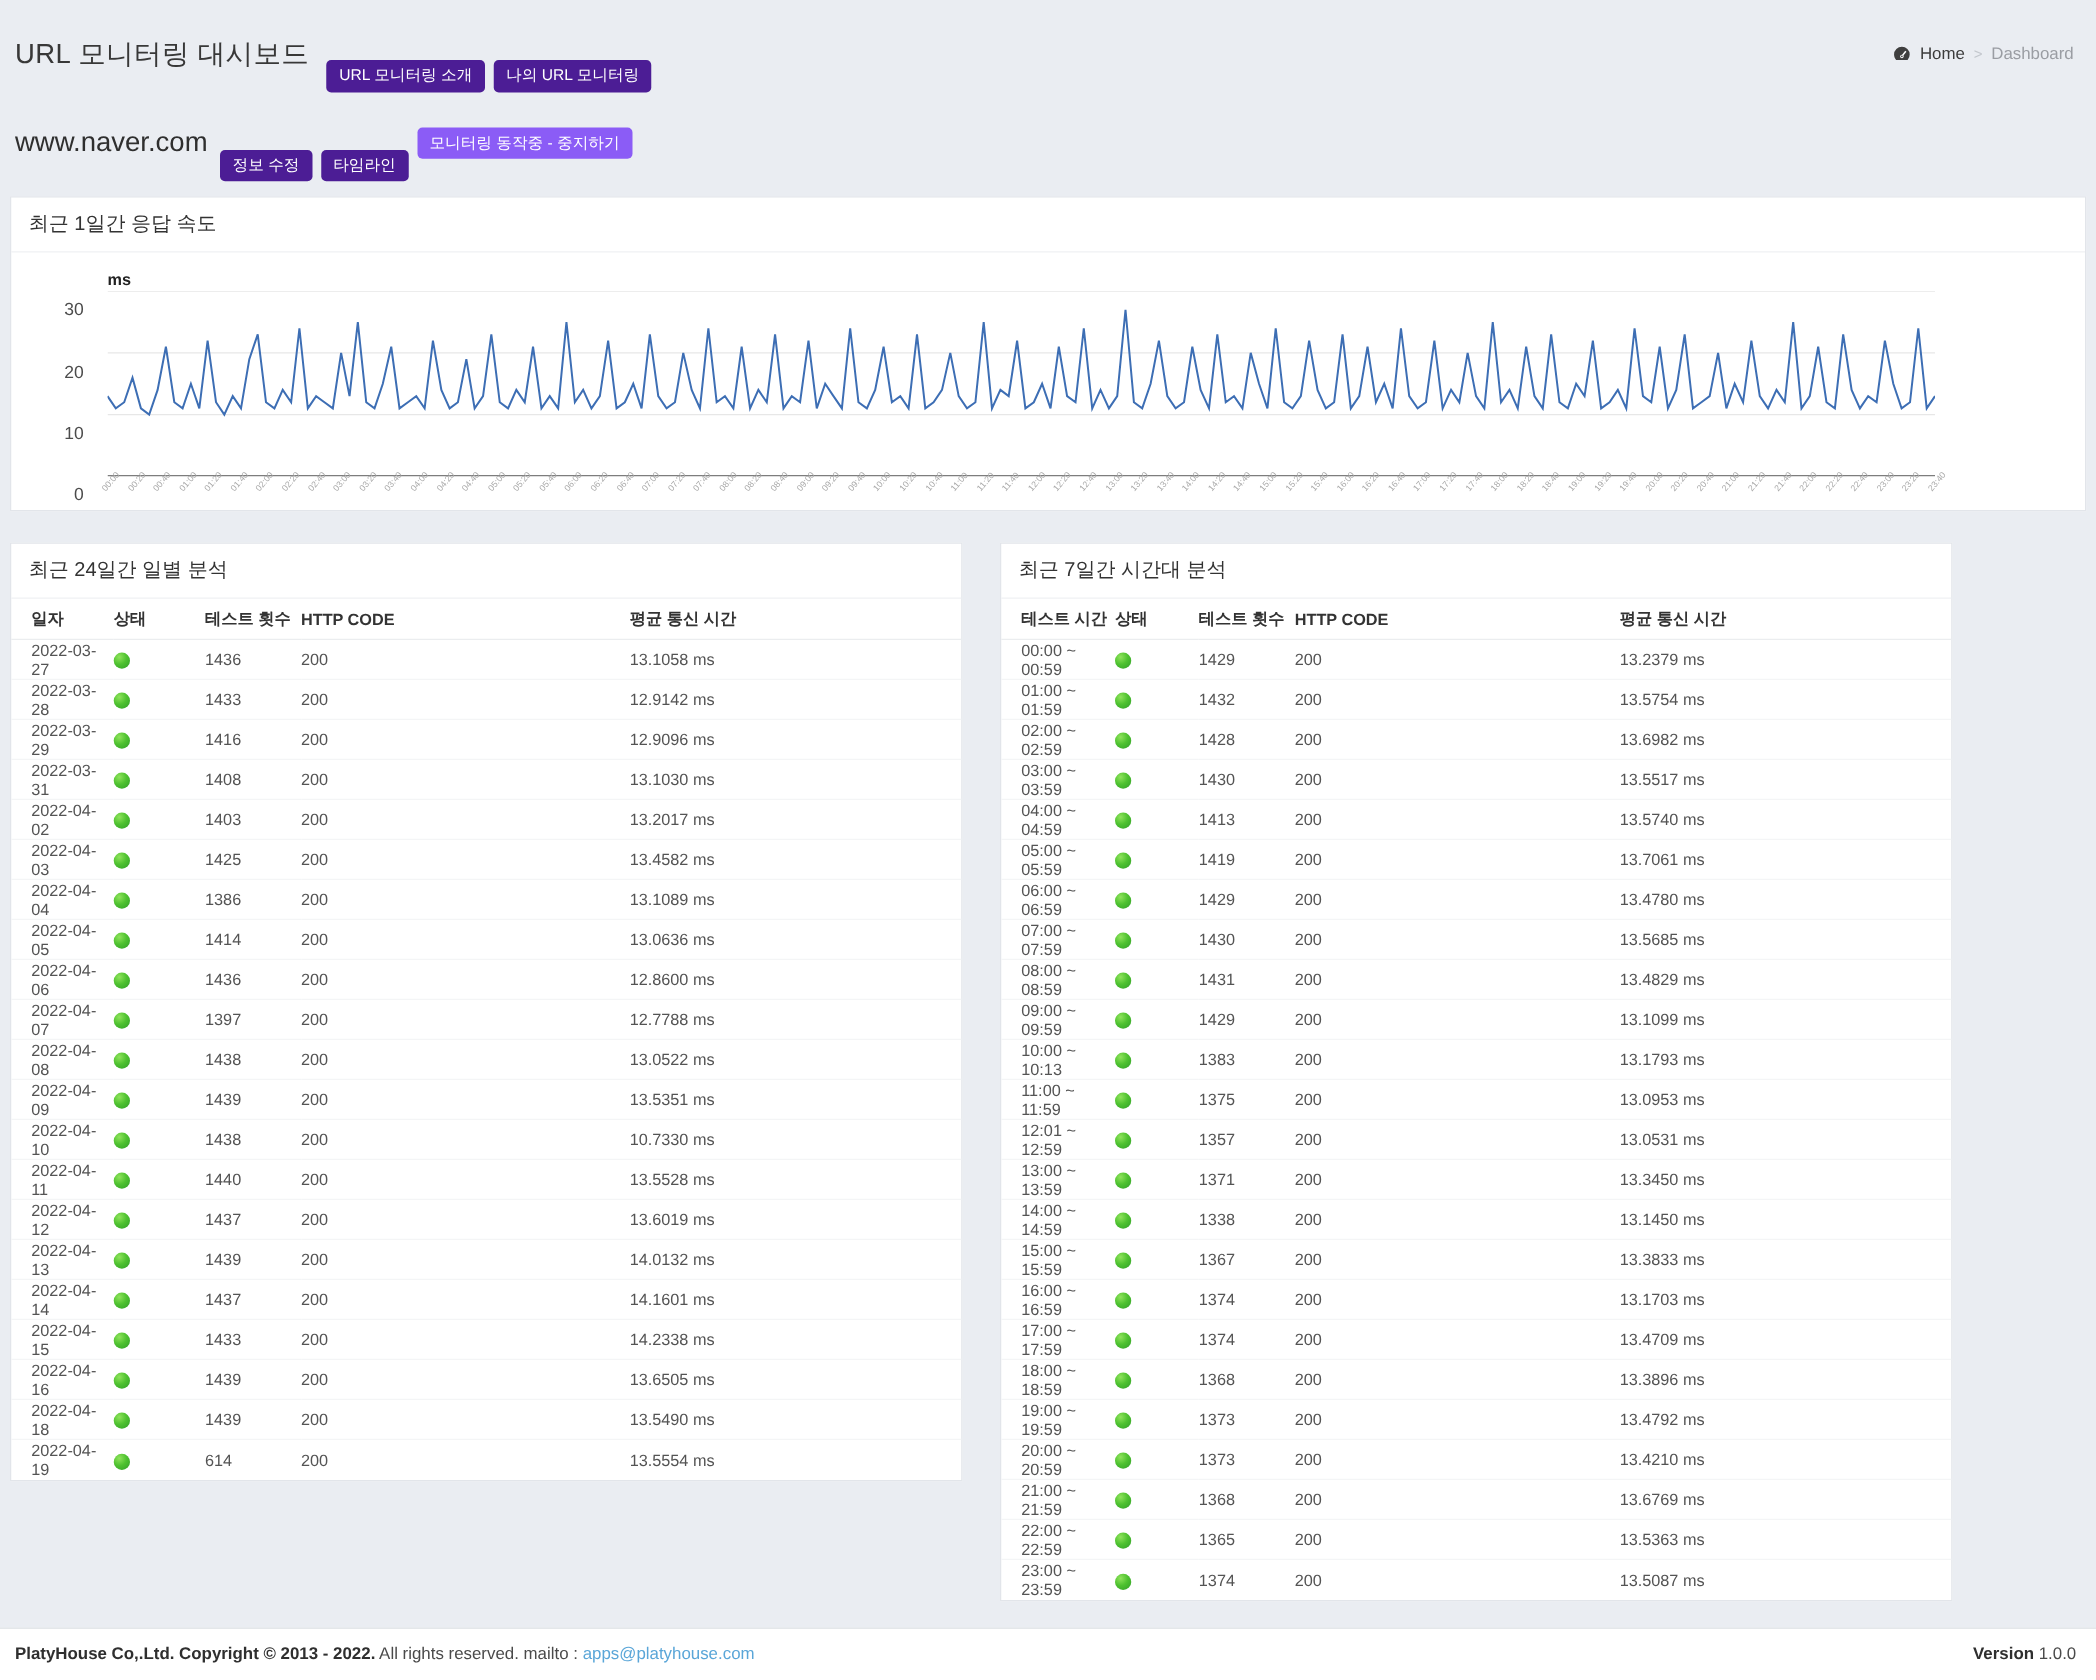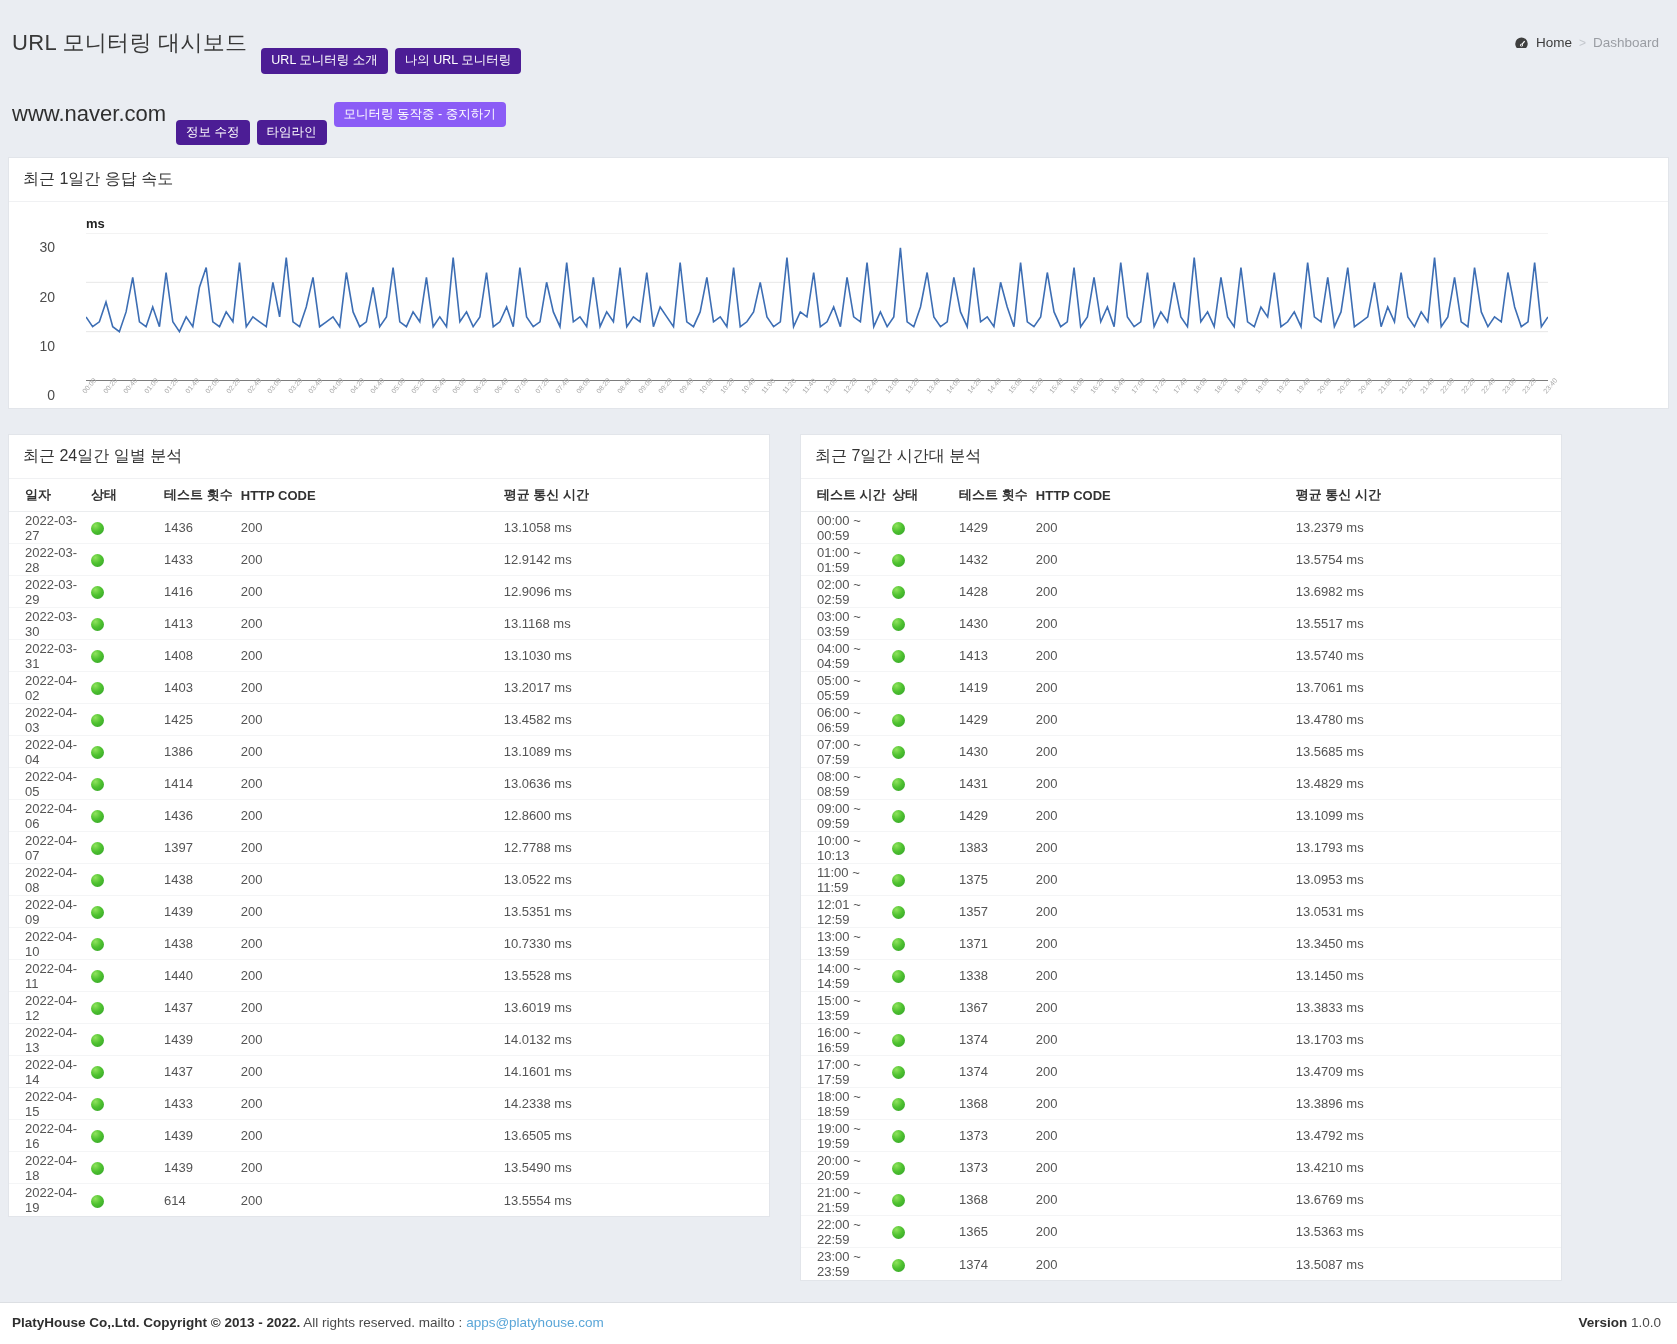--- a/index.html
+++ b/index.html
@@ -28,21 +28,21 @@
   .panel { background:#fff; border:1px solid #e2e5ea; }
   .panel-title { font-size:16px; font-weight:400; color:#333; margin:0; padding:11px 14px;
                  border-bottom:1px solid #f0f1f3; }
   .chart-panel { margin:0 8px; }
   
   .chart-body { position:relative; padding:14px 120px 8px 77px; }
   .ms-label { font-size:13px; font-weight:bold; color:#222; margin:0 0 2px 0; }
   .plot-wrap { position:relative; }
   .plot-wrap svg { display:block; width:100%; height:148px; }
   .ylabels { position:absolute; left:-77px; top:14px; width:66px; height:148px; }
-  .ylabels span { position:absolute; right:20px; font-size:14px; color:#4c4c4c; }
+  .ylabels span { position:absolute; right:8px; font-size:14px; color:#4c4c4c; }
   .xticks { display:flex; justify-content:space-between; height:16px; margin-top:3px; }
   .xticks span { display:inline-block; width:0; font-size:7px; color:#a9a9a9; white-space:nowrap;
                  transform:rotate(-50deg) translateX(-8px); transform-origin:left top; }
   
   .tables-row { display:flex; margin:25px 8px 0 8px; align-items:flex-start; }
   .table-panel { width:762px; }
   .table-panel + .table-panel { margin-left:30px; }
   table { width:100%; border-collapse:collapse; table-layout:fixed; }
   thead th { text-align:left; font-size:13px; font-weight:bold; color:#333;
              padding:7px 4px 7px 0; border-bottom:1px solid #ebedef; }
@@ -222,27 +222,20 @@
             <td>12.9142 ms</td>
           </tr>
           <tr>
             <td>2022-03-29</td>
             <td><span class="status-ball"></span></td>
             <td>1416</td>
             <td>200</td>
             <td>12.9096 ms</td>
           </tr>
           <tr>
-            <td>2022-03-30</td>
-            <td><span class="status-ball"></span></td>
-            <td>1413</td>
-            <td>200</td>
-            <td>13.1168 ms</td>
-          </tr>
-          <tr>
             <td>2022-03-31</td>
             <td><span class="status-ball"></span></td>
             <td>1408</td>
             <td>200</td>
             <td>13.1030 ms</td>
           </tr>
           <tr>
             <td>2022-04-02</td>
             <td><span class="status-ball"></span></td>
             <td>1403</td>
@@ -484,21 +477,21 @@
             <td>13.3450 ms</td>
           </tr>
           <tr>
             <td>14:00 ~ 14:59</td>
             <td><span class="status-ball"></span></td>
             <td>1338</td>
             <td>200</td>
             <td>13.1450 ms</td>
           </tr>
           <tr>
-            <td>15:00 ~ 13:59</td>
+            <td>15:00 ~ 15:59</td>
             <td><span class="status-ball"></span></td>
             <td>1367</td>
             <td>200</td>
             <td>13.3833 ms</td>
           </tr>
           <tr>
             <td>16:00 ~ 16:59</td>
             <td><span class="status-ball"></span></td>
             <td>1374</td>
             <td>200</td>

